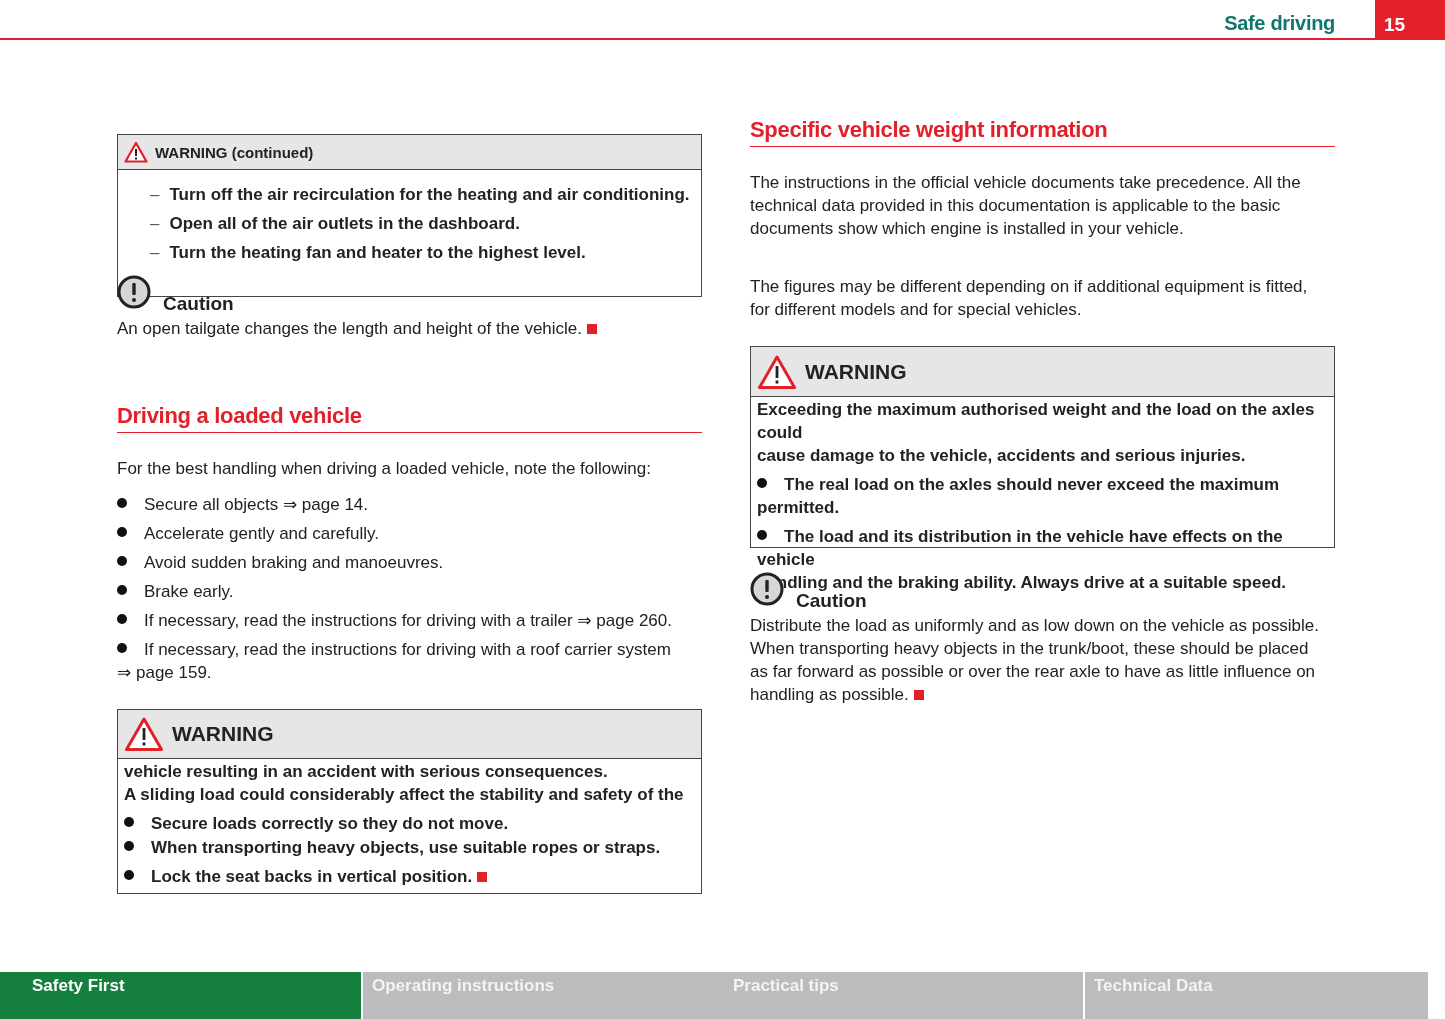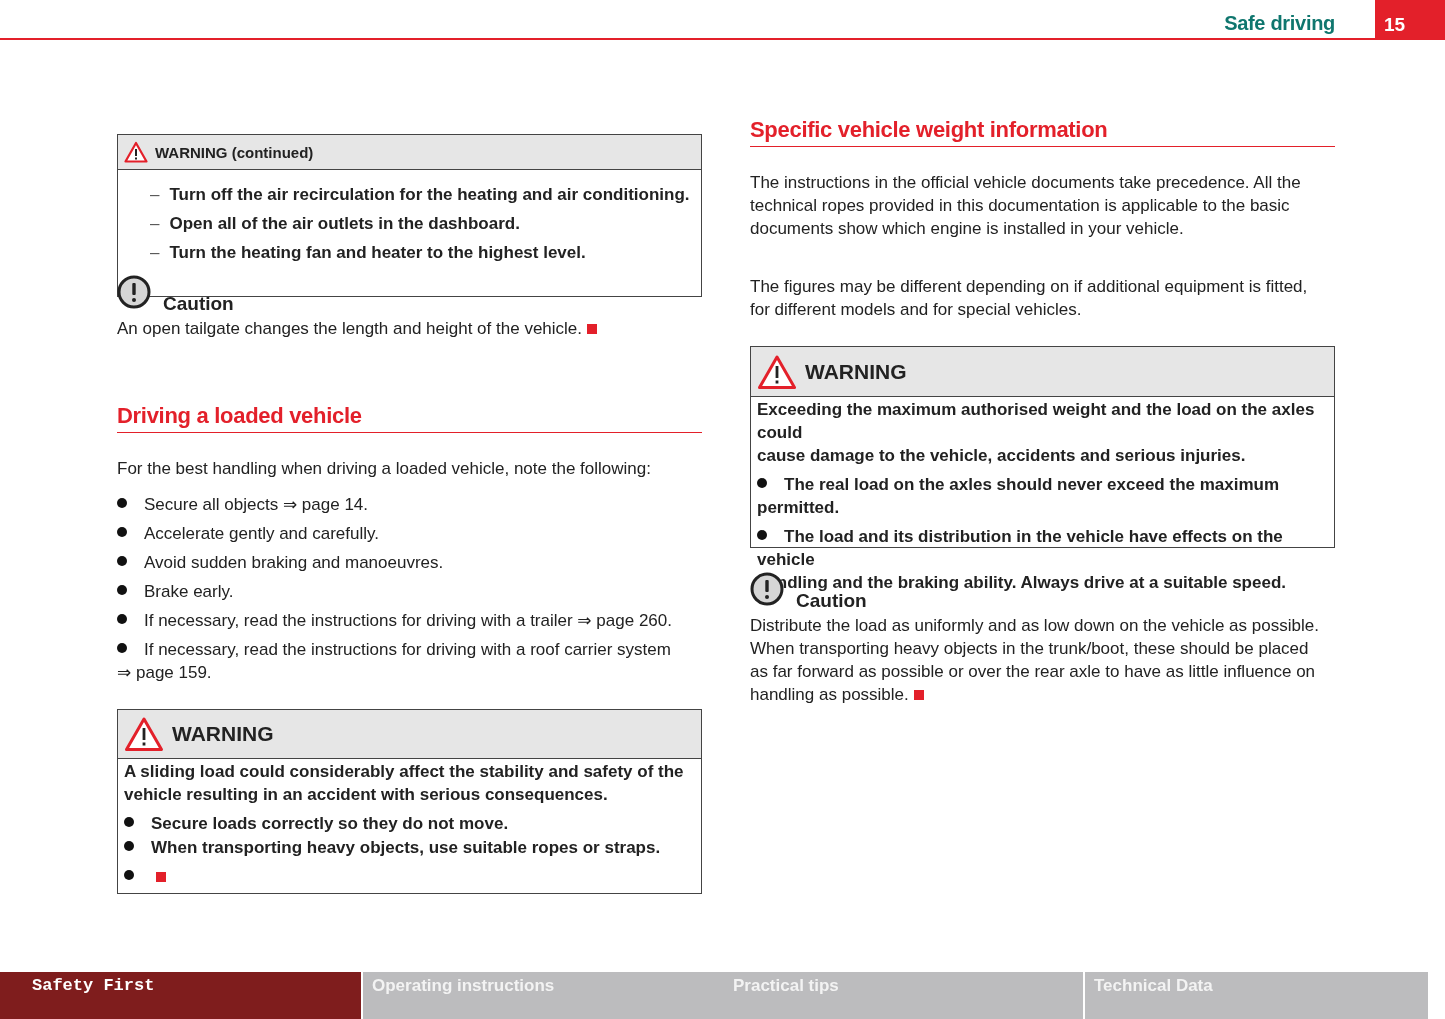--- a/index.html
+++ b/index.html
@@ -28,21 +28,21 @@
   .bullet-row { position: absolute; font-size: 17px; line-height: 23px; }
   .dot { display: inline-block; width: 10px; height: 10px; border-radius: 50%; background: #111; margin-right: 17px; vertical-align: 2px; }
   .stop { display: inline-block; width: 10px; height: 10px; background: #e3202a; margin-left: 5px; vertical-align: 0px; }
 
   .caution-row { position: absolute; display: flex; align-items: flex-end; }
   .caution-icon { width: 34px; height: 34px; }
   .caution-label { font-weight: bold; font-size: 19px; margin-left: 12px; margin-bottom: -6px; }
 
   .footer { position: absolute; top: 972px; height: 47px; }
   .footer span { position: absolute; left: 32px; top: 4px; color: #fff; font-weight: bold; font-size: 17px; }
-  .footer.active { background: #7f1d1d; font-family: Liberation Mono, monospace; }
+  .footer.active { background: #15803d; }
   .footer.inactive { background: #bcbcbe; }
   .footer.inactive span { left: 9px; color: #f3f3f3; }
 </style>
 </head>
 <body>
 
 <div class="hdr-line"></div>
 <div class="hdr-title">Safe driving</div>
 <div class="hdr-page">
     <span>15</span>
@@ -91,35 +91,35 @@
   <div class="box-head" style="height:48px;">
     <svg class="warn-icon-lg" viewBox="0 0 40 36">
         <path d="M20 3 L37.5 33.5 L2.5 33.5 Z" fill="#fff" stroke="#e3202a" stroke-width="3" stroke-linejoin="round"></path>
         <rect x="18.6" y="12" width="2.8" height="12" fill="#222"></rect>
         <rect x="18.6" y="26.5" width="2.8" height="3" fill="#222"></rect>
       </svg>
     <span class="bold" style="font-size:21px;">WARNING</span>
   </div>
   <div class="box-body bold" style="font-size:17px; line-height:23px; padding-top:1px;">
     <div>
+        <div>vehicle resulting in an accident with serious consequences.</div>
         <div>A sliding load could considerably affect the stability and safety of the</div>
-        <div>vehicle resulting in an accident with serious consequences.</div>
       </div>
     <div style="margin-top:6px;"><span class="dot"></span><span>Secure loads correctly so they do not move.</span></div>
     <div style="margin-top:1px;"><span class="dot"></span><span>When transporting heavy objects, use suitable ropes or straps.</span></div>
-    <div style="margin-top:6px;"><span class="dot"></span><span class="stop"></span></div>
+    <div style="margin-top:6px;"><span class="dot"></span><span>Lock the seat backs in vertical position.</span><span class="stop"></span></div>
   </div>
 </div>
 
 <div class="section-title" style="left:750px; top:117px;">Specific vehicle weight information</div>
 <div class="section-rule" style="left:750px; top:146px; width:585px;"></div>
 
 <div class="para" style="left:750px; top:171px;">
   <div>The instructions in the official vehicle documents take precedence. All the</div>
-  <div>technical ropes provided in this documentation is applicable to the basic</div>
+  <div>technical data provided in this documentation is applicable to the basic</div>
   <div>documents show which engine is installed in your vehicle.</div>
 </div>
 <div class="para" style="left:750px; top:275px;">
   <div>The figures may be different depending on if additional equipment is fitted,</div>
   <div>for different models and for special vehicles.</div>
 </div>
 
 <div class="box" style="left:750px; top:346px; width:585px; height:202px;">
   <div class="box-head" style="height:49px;">
     <svg class="warn-icon-lg" viewBox="0 0 40 36">

